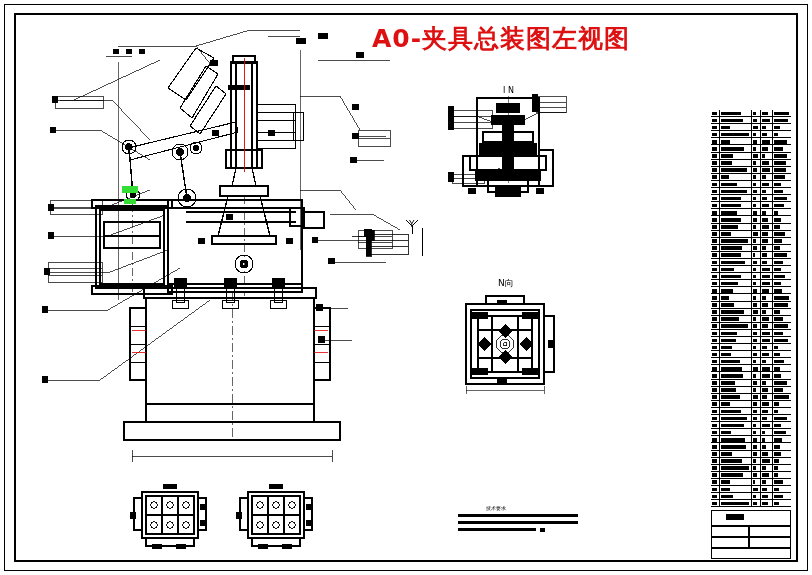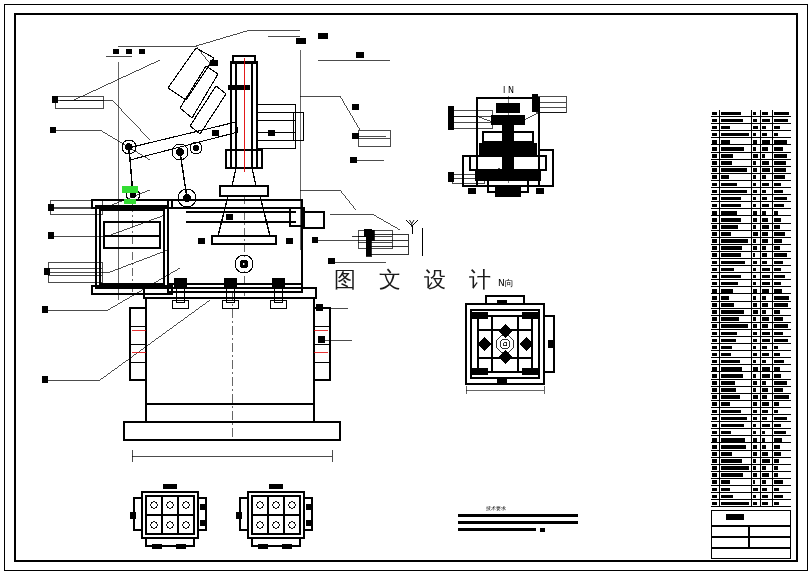--- a/index.html
+++ b/index.html
@@ -51,22 +51,22 @@
   .tline{position:absolute;background:#000;height:3.2px;}
 </style>
 </head>
 <body>
 
 <div id="sheet">
 
   <div class="frame-outer"></div>
   <div class="frame-inner"></div>
 
-
-  <div class="watermark">图 文 设 计</div>
+  <div class="sheet-title">A0-夹具总装图左视图</div>
+
 
   <div class="vlabel" style="left:503px;top:86px;">I N</div>
   <div class="vlabel big" style="left:498px;top:277px;">N向</div>
   <div class="vlabel big" style="left:409px;top:219px;">Y</div>
 
   <svg class="layer" viewBox="0 0 812 575">
     <g stroke="#000" fill="none" stroke-width="0.8" shape-rendering="crispEdges">
 
       <g stroke-width="0.7">
         <path d="M60 100 L112 100 L150 140"></path>

